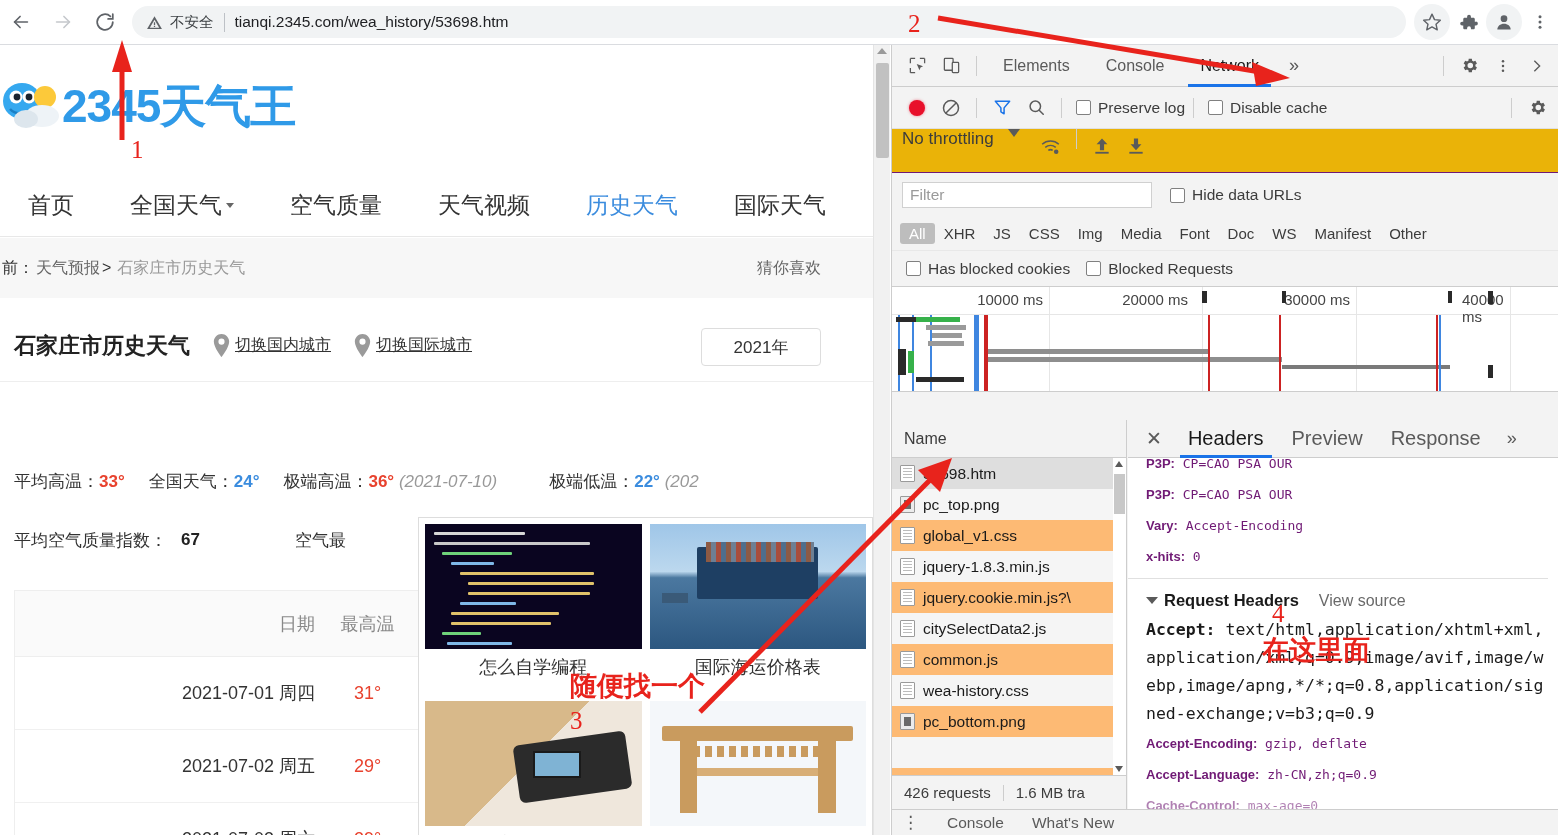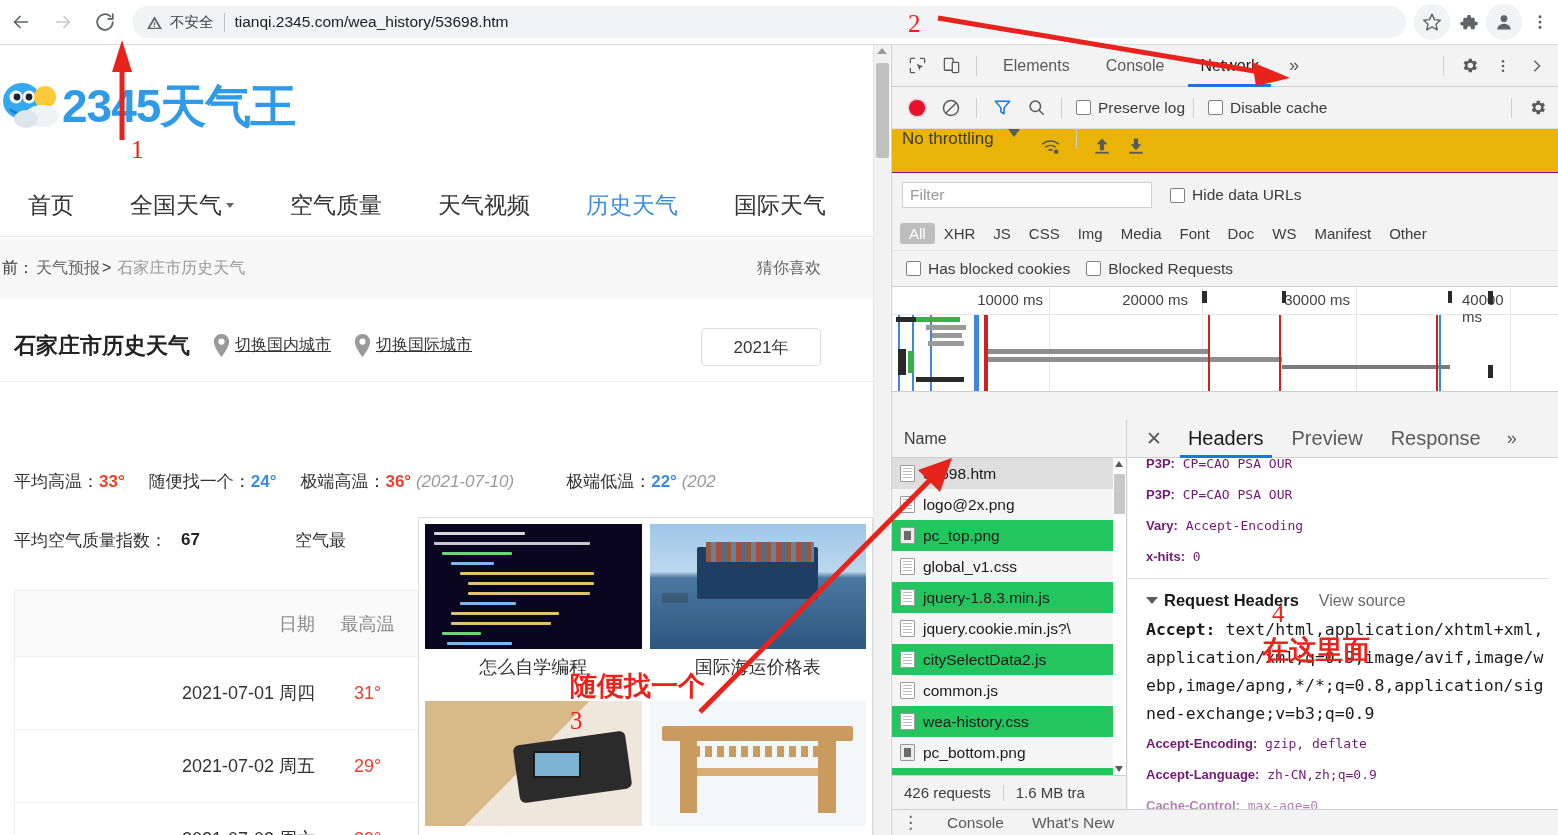--- a/index.html
+++ b/index.html
@@ -258,21 +258,21 @@
   .wf-tick {
     position:absolute; top:0; bottom:-77px; width:1px; background:#e6e6e6;
   }
   .wf-lbl { position:absolute; top:4px; font-size:15px; color:#444; transform:translateX(-100%); padding-right:6px; }
   .wf-bars { position:absolute; top:28px; left:0; right:0; bottom:0; }
   .bar { position:absolute; background:#9a9a9a; }
   .vline { position:absolute; top:0; bottom:0; width:2px; }
 
   .req-list {
     position:absolute; left:0; top:0; width:235px; bottom:0;
-    background:#22c55e; border-right:1px solid #cdcdcd;
+    background:#fdba74; border-right:1px solid #cdcdcd;
   }
   .req-head {
     height:38px; display:flex; align-items:center; padding-left:12px;
     font-size:16px; color:#3c3c3c; background:#f3f3f3; border-bottom:1px solid #cdcdcd;
   }
   .req-row {
     height:31px; display:flex; align-items:center; padding-left:8px;
     font-size:15.5px; color:#1a1a1a; white-space:nowrap; overflow:hidden;
   }
   .req-row:nth-child(even) { background:#f5f5f5; }
@@ -493,21 +493,21 @@
         </span>
         <span class="txt">切换国际城市</span>
       </a>
       <div class="year-box">
           <span>2021年</span>
         </div>
     </div>
 
     <div class="stats-row">
       <span class="stat"><span>平均高温：</span><span class="hot">33°</span></span>
-      <span class="stat"><span>随便找一个：</span><span class="cold">24°</span></span>
+      <span class="stat"><span>全国天气：</span><span class="cold">24°</span></span>
       <span class="stat"><span>极端高温：</span><span class="hot">36°</span> <span class="sub">(2021-07-10)</span></span>
       <span class="stat" style="margin-left:42px"><span>极端低温：</span><span class="cold">22°</span> <span class="sub">(202</span></span>
     </div>
 
     <div class="stats-row2">
       <span style="margin-left:14px">平均空气质量指数：</span>
       <span class="aqi">67</span>
       <span style="margin-left:95px">空气最</span>
     </div>
 
@@ -784,24 +784,20 @@
       </div>
     </div>
 
     <div style="position:absolute;left:0;right:0;top:375px;bottom:26px;">
       <div class="req-list">
         <div class="req-head">Name</div>
         <div style="position:absolute;top:38px;left:0;right:0;bottom:34px;overflow:hidden;">
           <div class="req-row sel">
               <span class="f-ico doc"></span>
               <span>53698.htm</span>
-            </div>
-          <div class="req-row">
-              <span class="f-ico doc"></span>
-              <span>logo@2x.png</span>
             </div>
           <div class="req-row">
               <span class="f-ico img"></span>
               <span>pc_top.png</span>
             </div>
           <div class="req-row">
               <span class="f-ico doc"></span>
               <span>global_v1.css</span>
             </div>
           <div class="req-row">

